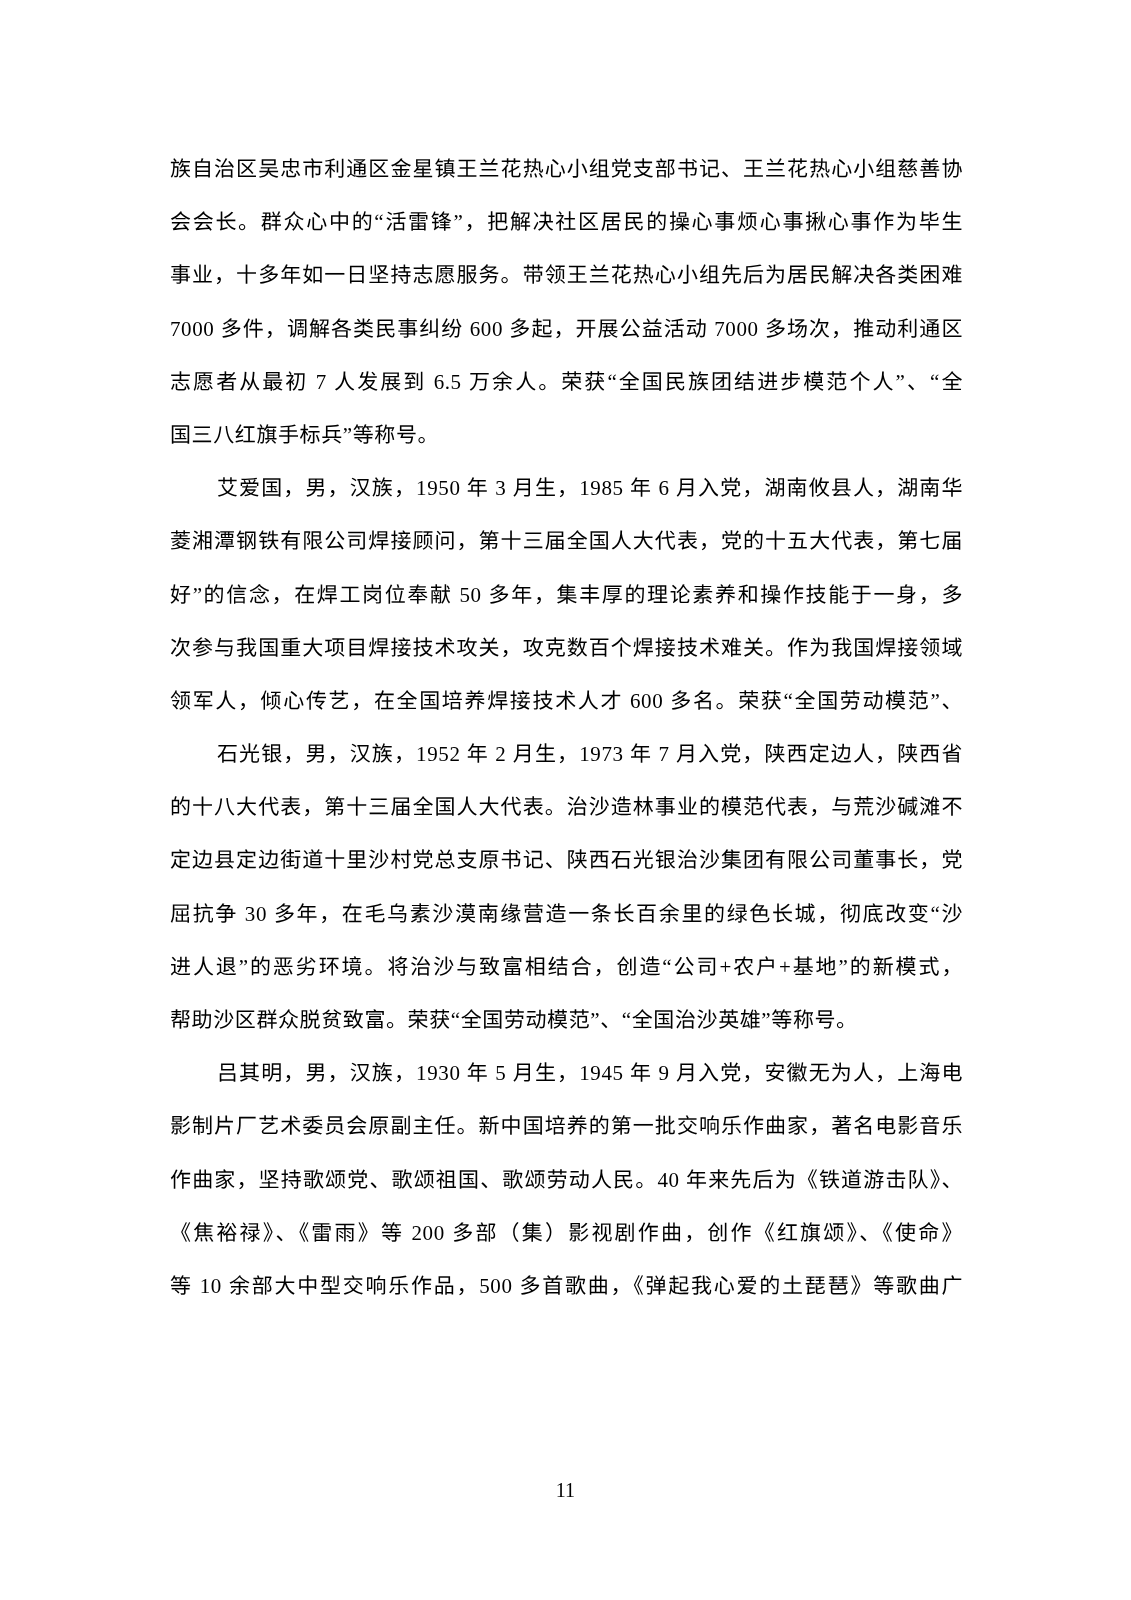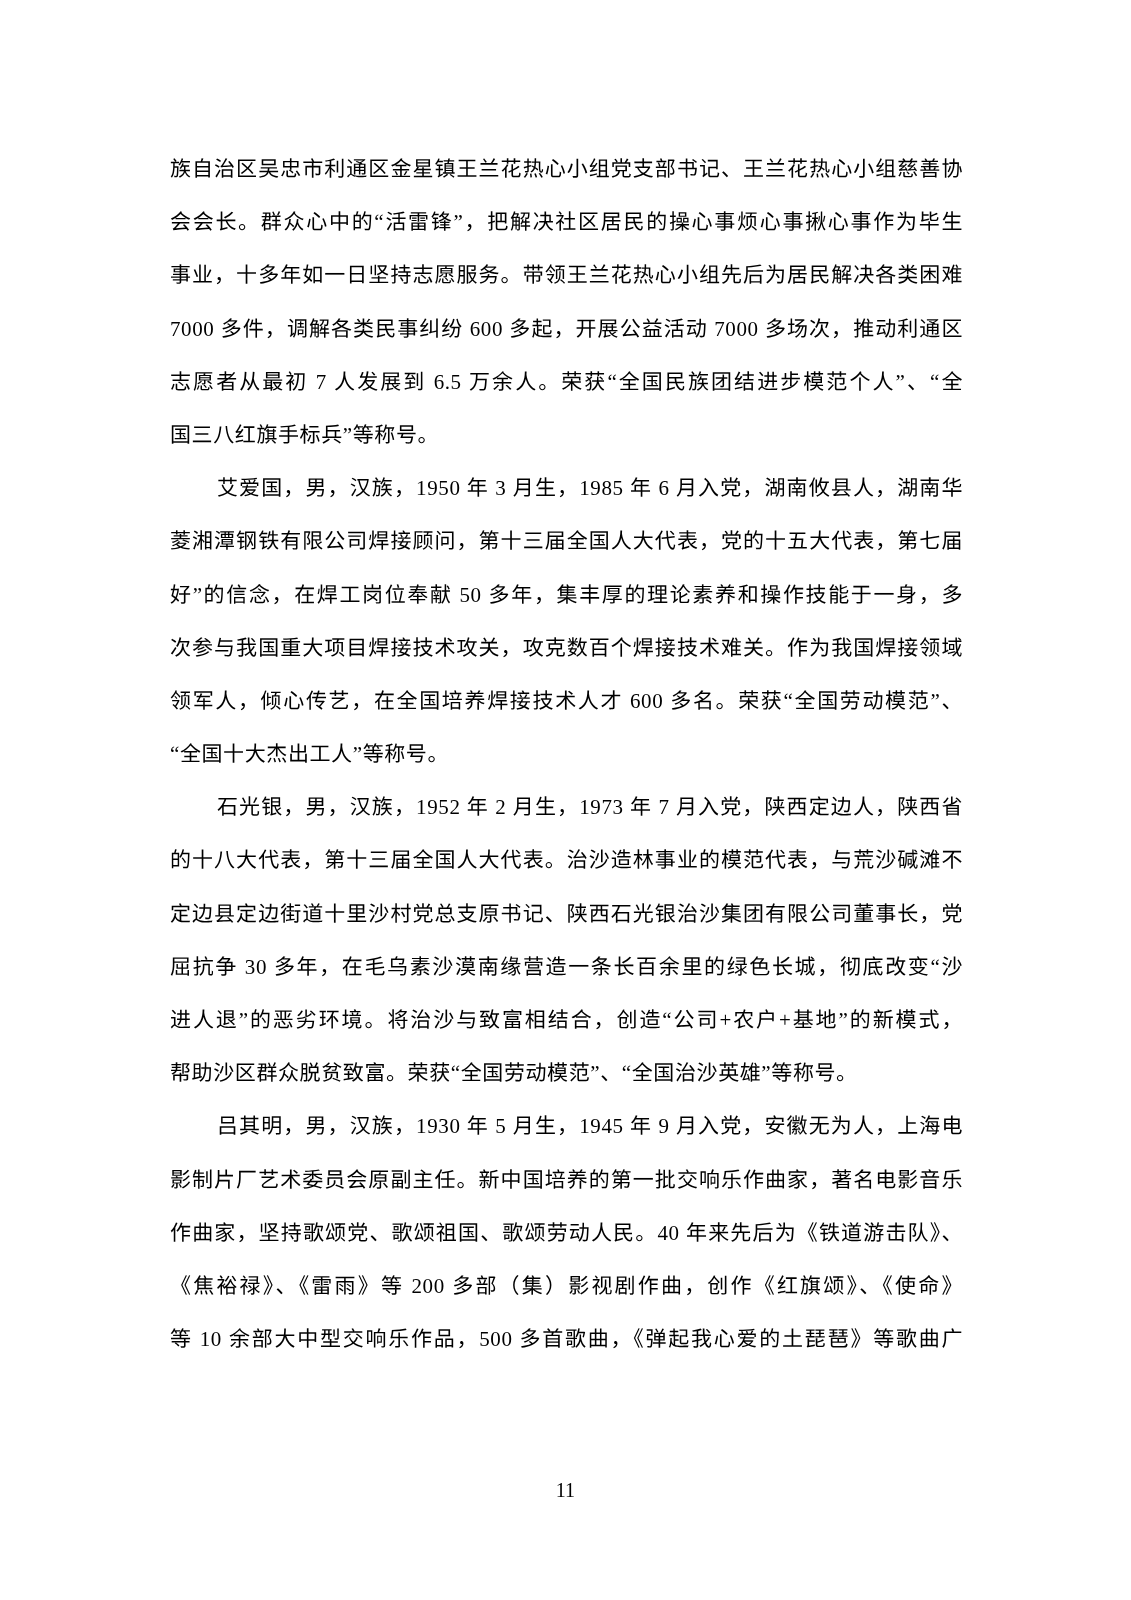--- a/index.html
+++ b/index.html
@@ -73,21 +73,20 @@
       <div class="line j">志愿者从最初 7 人发展到 6.5 万余人。荣获“全国民族团结进步模范个人”、“全</div>
       <div class="line">国三八红旗手标兵”等称号。</div>
     </div>
 
     <div class="para">
       <div class="line j indent">艾爱国，男，汉族，1950 年 3 月生，1985 年 6 月入党，湖南攸县人，湖南华</div>
       <div class="line j">菱湘潭钢铁有限公司焊接顾问，第十三届全国人大代表，党的十五大代表，第七届</div>
       <div class="line j">好”的信念，在焊工岗位奉献 50 多年，集丰厚的理论素养和操作技能于一身，多</div>
       <div class="line j">次参与我国重大项目焊接技术攻关，攻克数百个焊接技术难关。作为我国焊接领域</div>
       <div class="line j">领军人，倾心传艺，在全国培养焊接技术人才 600 多名。荣获“全国劳动模范”、</div>
-      <div class="line">“全国十大杰出工人”等称号。</div>
     </div>
 
     <div class="para">
       <div class="line j indent">石光银，男，汉族，1952 年 2 月生，1973 年 7 月入党，陕西定边人，陕西省</div>
       <div class="line j">的十八大代表，第十三届全国人大代表。治沙造林事业的模范代表，与荒沙碱滩不</div>
       <div class="line j">定边县定边街道十里沙村党总支原书记、陕西石光银治沙集团有限公司董事长，党</div>
       <div class="line j">屈抗争 30 多年，在毛乌素沙漠南缘营造一条长百余里的绿色长城，彻底改变“沙</div>
       <div class="line j">进人退”的恶劣环境。将治沙与致富相结合，创造“公司+农户+基地”的新模式，</div>
       <div class="line">帮助沙区群众脱贫致富。荣获“全国劳动模范”、“全国治沙英雄”等称号。</div>
     </div>

